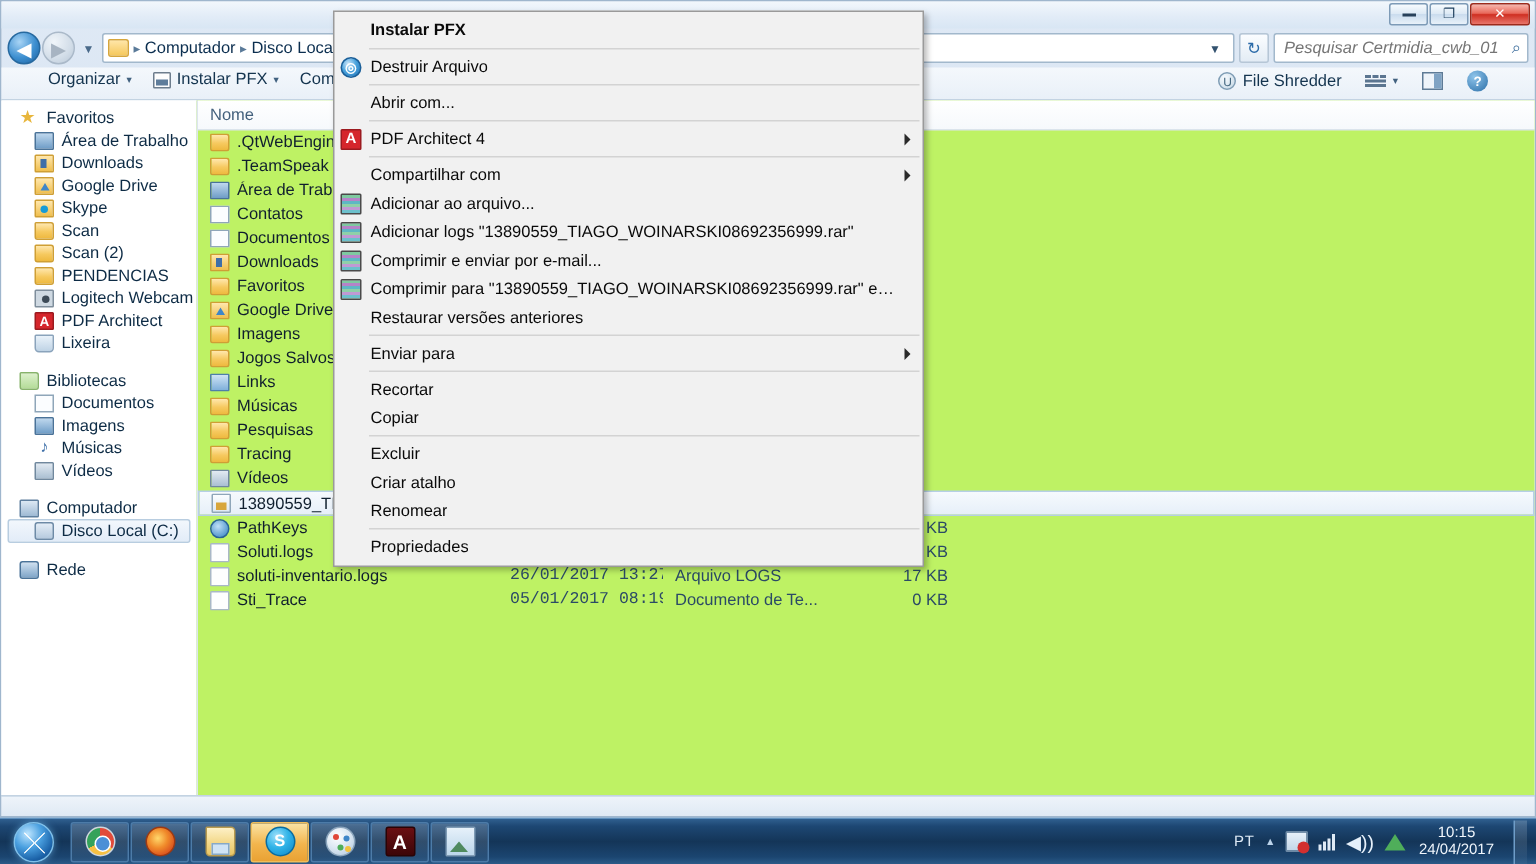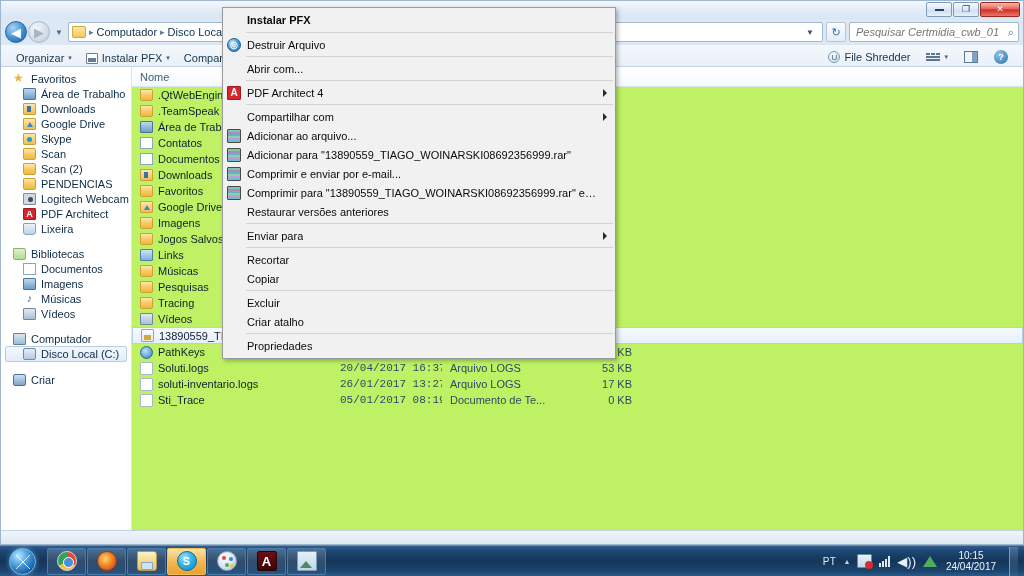--- a/index.html
+++ b/index.html
@@ -114,21 +114,21 @@
     font-style: italic; color: #7e8b99; background: transparent;
     min-width: 0;
   }
   .search-icon { color: #3f6f9e; font-size: 11px; }
 
   
   .toolbar {
     position: absolute; left: 0; top: 44px; right: 0; height: 22px;
     background: linear-gradient(180deg,#f4f8fc 0%,#e9f0f8 100%);
     border-bottom: 1px solid #c3d3e2;
-    display: flex; align-items: flex-end; padding: 0 8px;
+    display: flex; align-items: flex-start; padding: 0 24px;
     font-size: 11px; color: #14344f;
   }
   .tb-item {
     display: flex; align-items: center; gap: 4px;
     padding: 2px 7px; white-space: nowrap;
   }
   .tb-caret { font-size: 7px; color: #41617f; }
   .tb-spacer { flex: 1 1 auto; }
   .tb-right { display: flex; align-items: center; gap: 2px; }
   .pfx-ico {
@@ -650,21 +650,21 @@
           </div>
           <div class="nav-row child selected">
             <span class="ni ni-disk"></span>
             <span>Disco Local (C:)</span>
           </div>
         </div>
 
         <div class="nav-group">
           <div class="nav-row root">
             <span class="ni ni-net"></span>
-            <span>Criar</span>
+            <span>Rede</span>
           </div>
         </div>
       </div>
 
       <div class="list-pane">
         <div class="col-head">
           <div class="ch ch-name">Nome</div>
           <div class="ch ch-date"></div>
           <div class="ch ch-type"></div>
           <div class="ch ch-size"></div>
@@ -846,21 +846,21 @@
         <span class="ctx-arrow"></span>
       </div>
 
       <div class="ctx-item">
         <span class="cico ico-rar"></span>
         <span class="ctx-label">Adicionar ao arquivo...</span>
       </div>
 
       <div class="ctx-item">
         <span class="cico ico-rar"></span>
-        <span class="ctx-label">Adicionar para "13890559_TIAGO_WOINARSKI08692356999.rar"</span>
+        <span class="ctx-label">Adicionar logs "13890559_TIAGO_WOINARSKI08692356999.rar"</span>
       </div>
 
       <div class="ctx-item">
         <span class="cico ico-rar"></span>
         <span class="ctx-label">Comprimir e enviar por e-mail...</span>
       </div>
 
       <div class="ctx-item">
         <span class="cico ico-rar"></span>
         <span class="ctx-label">Comprimir para "13890559_TIAGO_WOINARSKI08692356999.rar" e enviar por e-mail</span>
@@ -883,20 +883,23 @@
       <div class="ctx-item">
         <span class="ctx-label">Copiar</span>
       </div>
       <div class="ctx-sep-full"></div>
 
       <div class="ctx-item">
         <span class="ctx-label">Excluir</span>
       </div>
       <div class="ctx-item">
         <span class="ctx-label">Criar atalho</span>
+      </div>
+      <div class="ctx-item">
+        <span class="ctx-label">Renomear</span>
       </div>
       <div class="ctx-sep-full"></div>
 
       <div class="ctx-item">
         <span class="ctx-label">Propriedades</span>
       </div>
     </div>
 
   </div>
 

